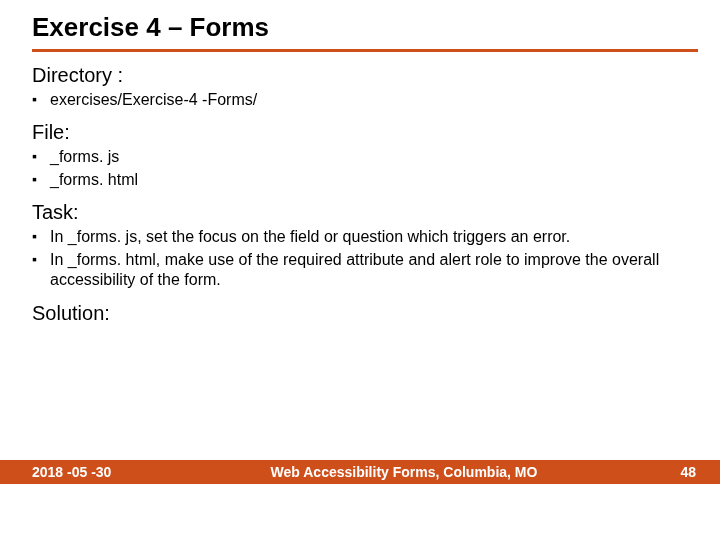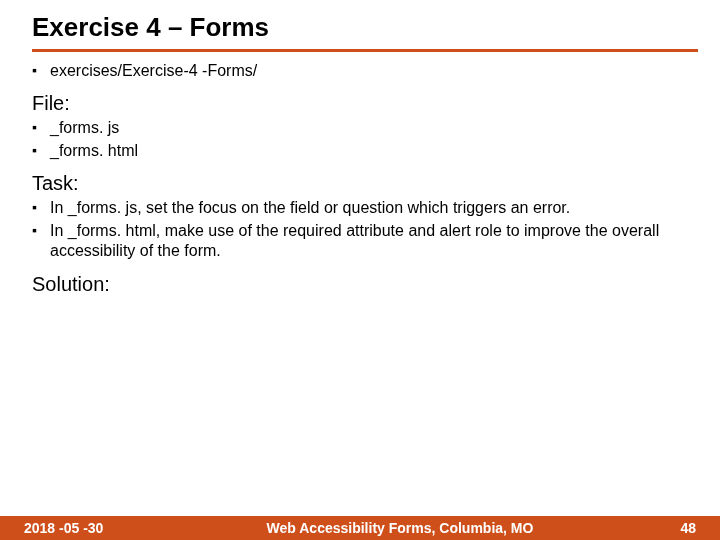--- a/index.html
+++ b/index.html
@@ -8,21 +8,21 @@
     width: 720px;
     height: 540px;
     font-family: Arial, Helvetica, sans-serif;
     background: #fff;
     color: #000;
     overflow: hidden;
   }
   .slide {
     position: relative;
     width: 720px;
-    height: 540px;
+    height: 484px;
     box-sizing: border-box;
   }
   .title {
     font-size: 26px;
     font-weight: bold;
     padding: 12px 0 6px 32px;
     letter-spacing: 0px;
   }
   .hr {
     height: 3px;
@@ -65,21 +65,21 @@
     bottom: 0;
     height: 24px;
     background: #cf4f1b;
     color: #fff;
     display: flex;
     align-items: center;
     font-size: 14px;
     font-weight: bold;
   }
   .footer .date {
-    padding-left: 24px;
+    padding-left: 32px;
     width: 140px;
     flex: 0 0 auto;
   }
   .footer .venue {
     flex: 1 1 auto;
     text-align: center;
   }
   .footer .page {
     flex: 0 0 auto;
     width: 60px;
@@ -90,20 +90,21 @@
 </head>
 <body>
 
 <div class="slide">
 
   <div class="title">Exercise 4 – Forms</div>
   <div class="hr"></div>
 
   <div class="content">
 
+    <div class="section-label tight">Directory :</div>
     <ul class="bullets">
       <li>exercises/Exercise-4 -Forms/</li>
     </ul>
 
     <div class="section-label">File:</div>
     <ul class="bullets">
       <li>_forms. js</li>
       <li>_forms. html</li>
     </ul>
 

